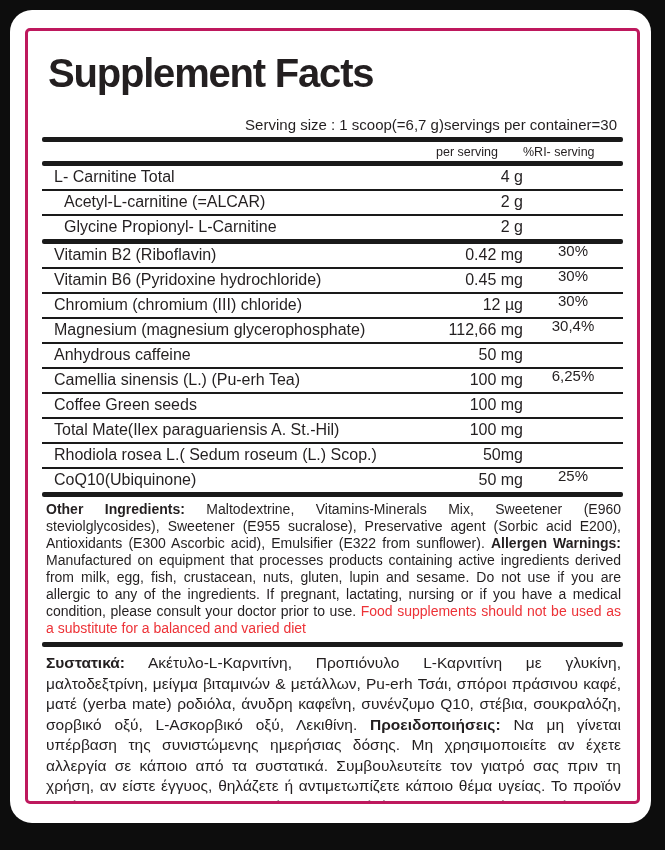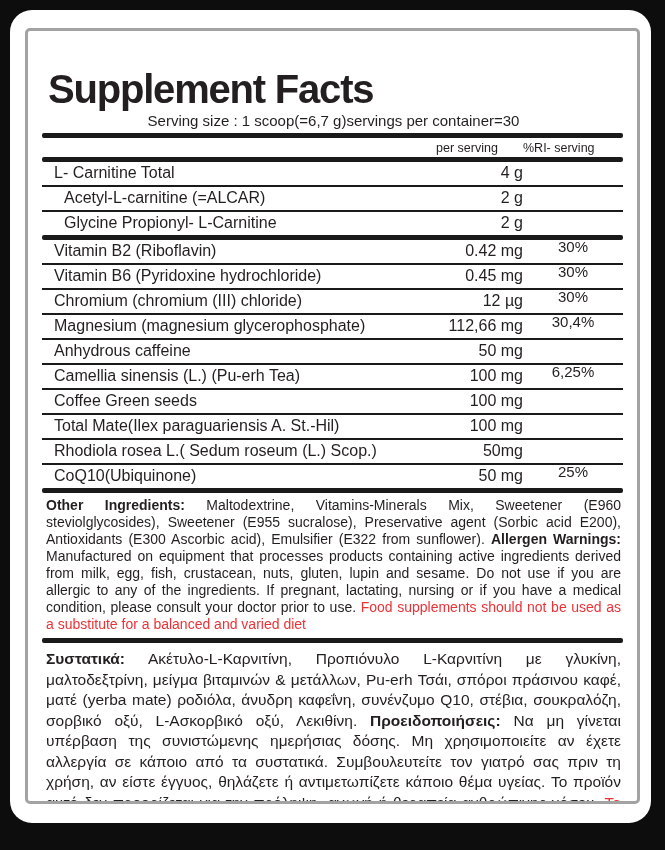--- a/index.html
+++ b/index.html
@@ -8,30 +8,30 @@
     font-family:"Liberation Sans",sans-serif;color:#231f20;
     -webkit-font-smoothing:antialiased;
   }
   .black-frame{position:absolute;inset:0;background:#0d0d0d;}
   .white-mat{
     position:absolute;top:10px;left:10px;right:14px;bottom:27px;
     background:#ffffff;border-radius:22px;
   }
   .inner-box{
     position:absolute;top:28px;left:25px;right:25px;bottom:46px;
-    background:#fff;border:3px solid #a3a3a3;border-radius:5px;
-    padding:16px 14px;box-sizing:border-box;overflow:hidden;
+    background:#fff;border:3px solid #be185d;border-radius:5px;
+    padding:0 14px;box-sizing:border-box;overflow:hidden;
   }
   .title{
     font-size:40px;line-height:44px;font-weight:bold;letter-spacing:-1.2px;
     margin:20px 4px 0 6px;color:#231f20;
   }
   .serving-row{
-    display:flex;justify-content:center;align-items:flex-end;
-    font-size:15px;line-height:18px;margin:1px 6px 3px 8px;
+    display:flex;justify-content:flex-end;align-items:flex-end;
+    font-size:15px;line-height:18px;margin:21px 6px 3px 8px;
   }
   .rule{height:5px;background:#1a1a1a;border-radius:2px;}
   .colhead{
     display:flex;align-items:center;height:19px;font-size:12.5px;
   }
   .colhead .sp{flex:1;}
   .colhead .h-per{width:108px;text-align:center;padding-right:2px;}
   .colhead .h-ri{width:100px;text-align:left;}
   .row{
     display:flex;padding:1px 0 2px;

